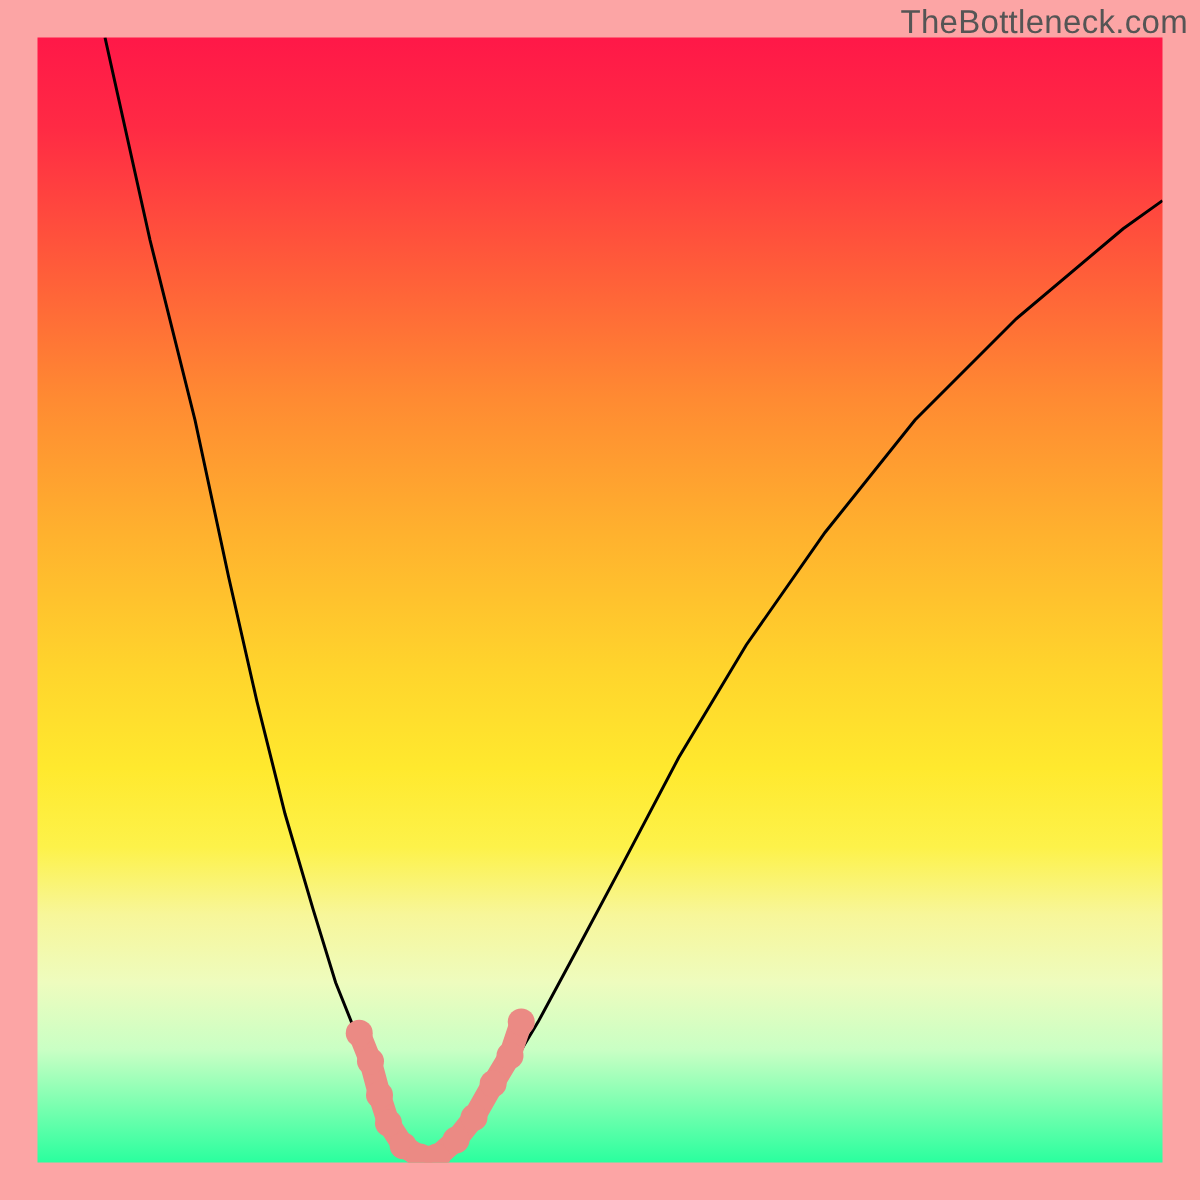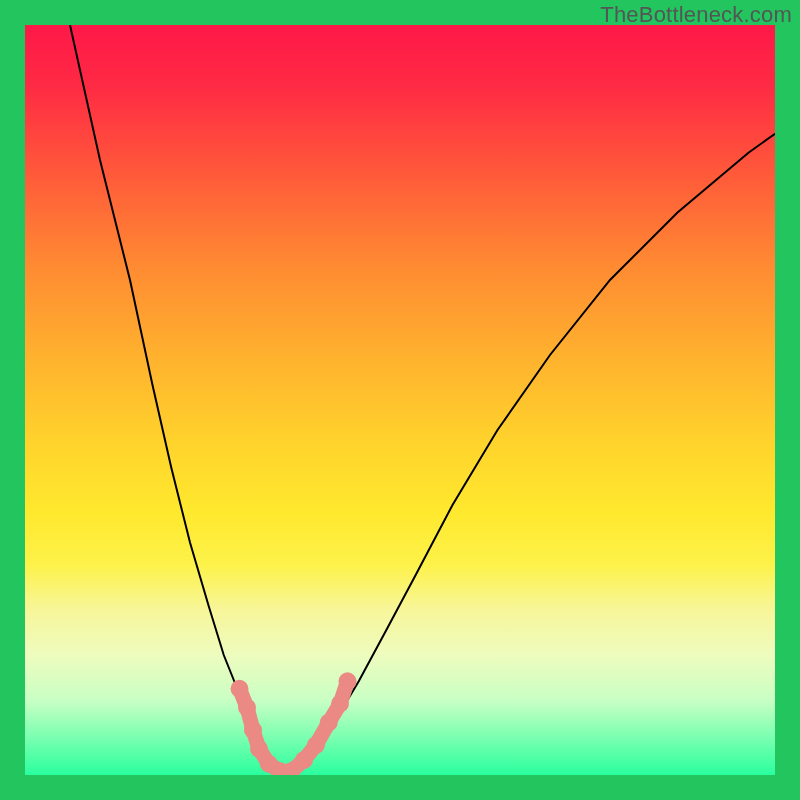--- a/index.html
+++ b/index.html
@@ -1,21 +1,21 @@
 <!DOCTYPE html>
 <html><head>
 <meta charset="utf-8">
 <style>
   * { margin: 0; padding: 0; box-sizing: border-box; }
   html, body { width: 800px; height: 800px; overflow: hidden; background: #000; }
   .frame {
     position: relative;
     width: 800px;
     height: 800px;
-    background: #22c55e;
+    background: #fca5a5;
   }
   .plot-area {
     position: absolute;
     left: 25px;
     top: 25px;
     width: 750px;
     height: 750px;
     background: linear-gradient(to bottom,
       #ff1848 0%,
       #ff2a44 8%,

